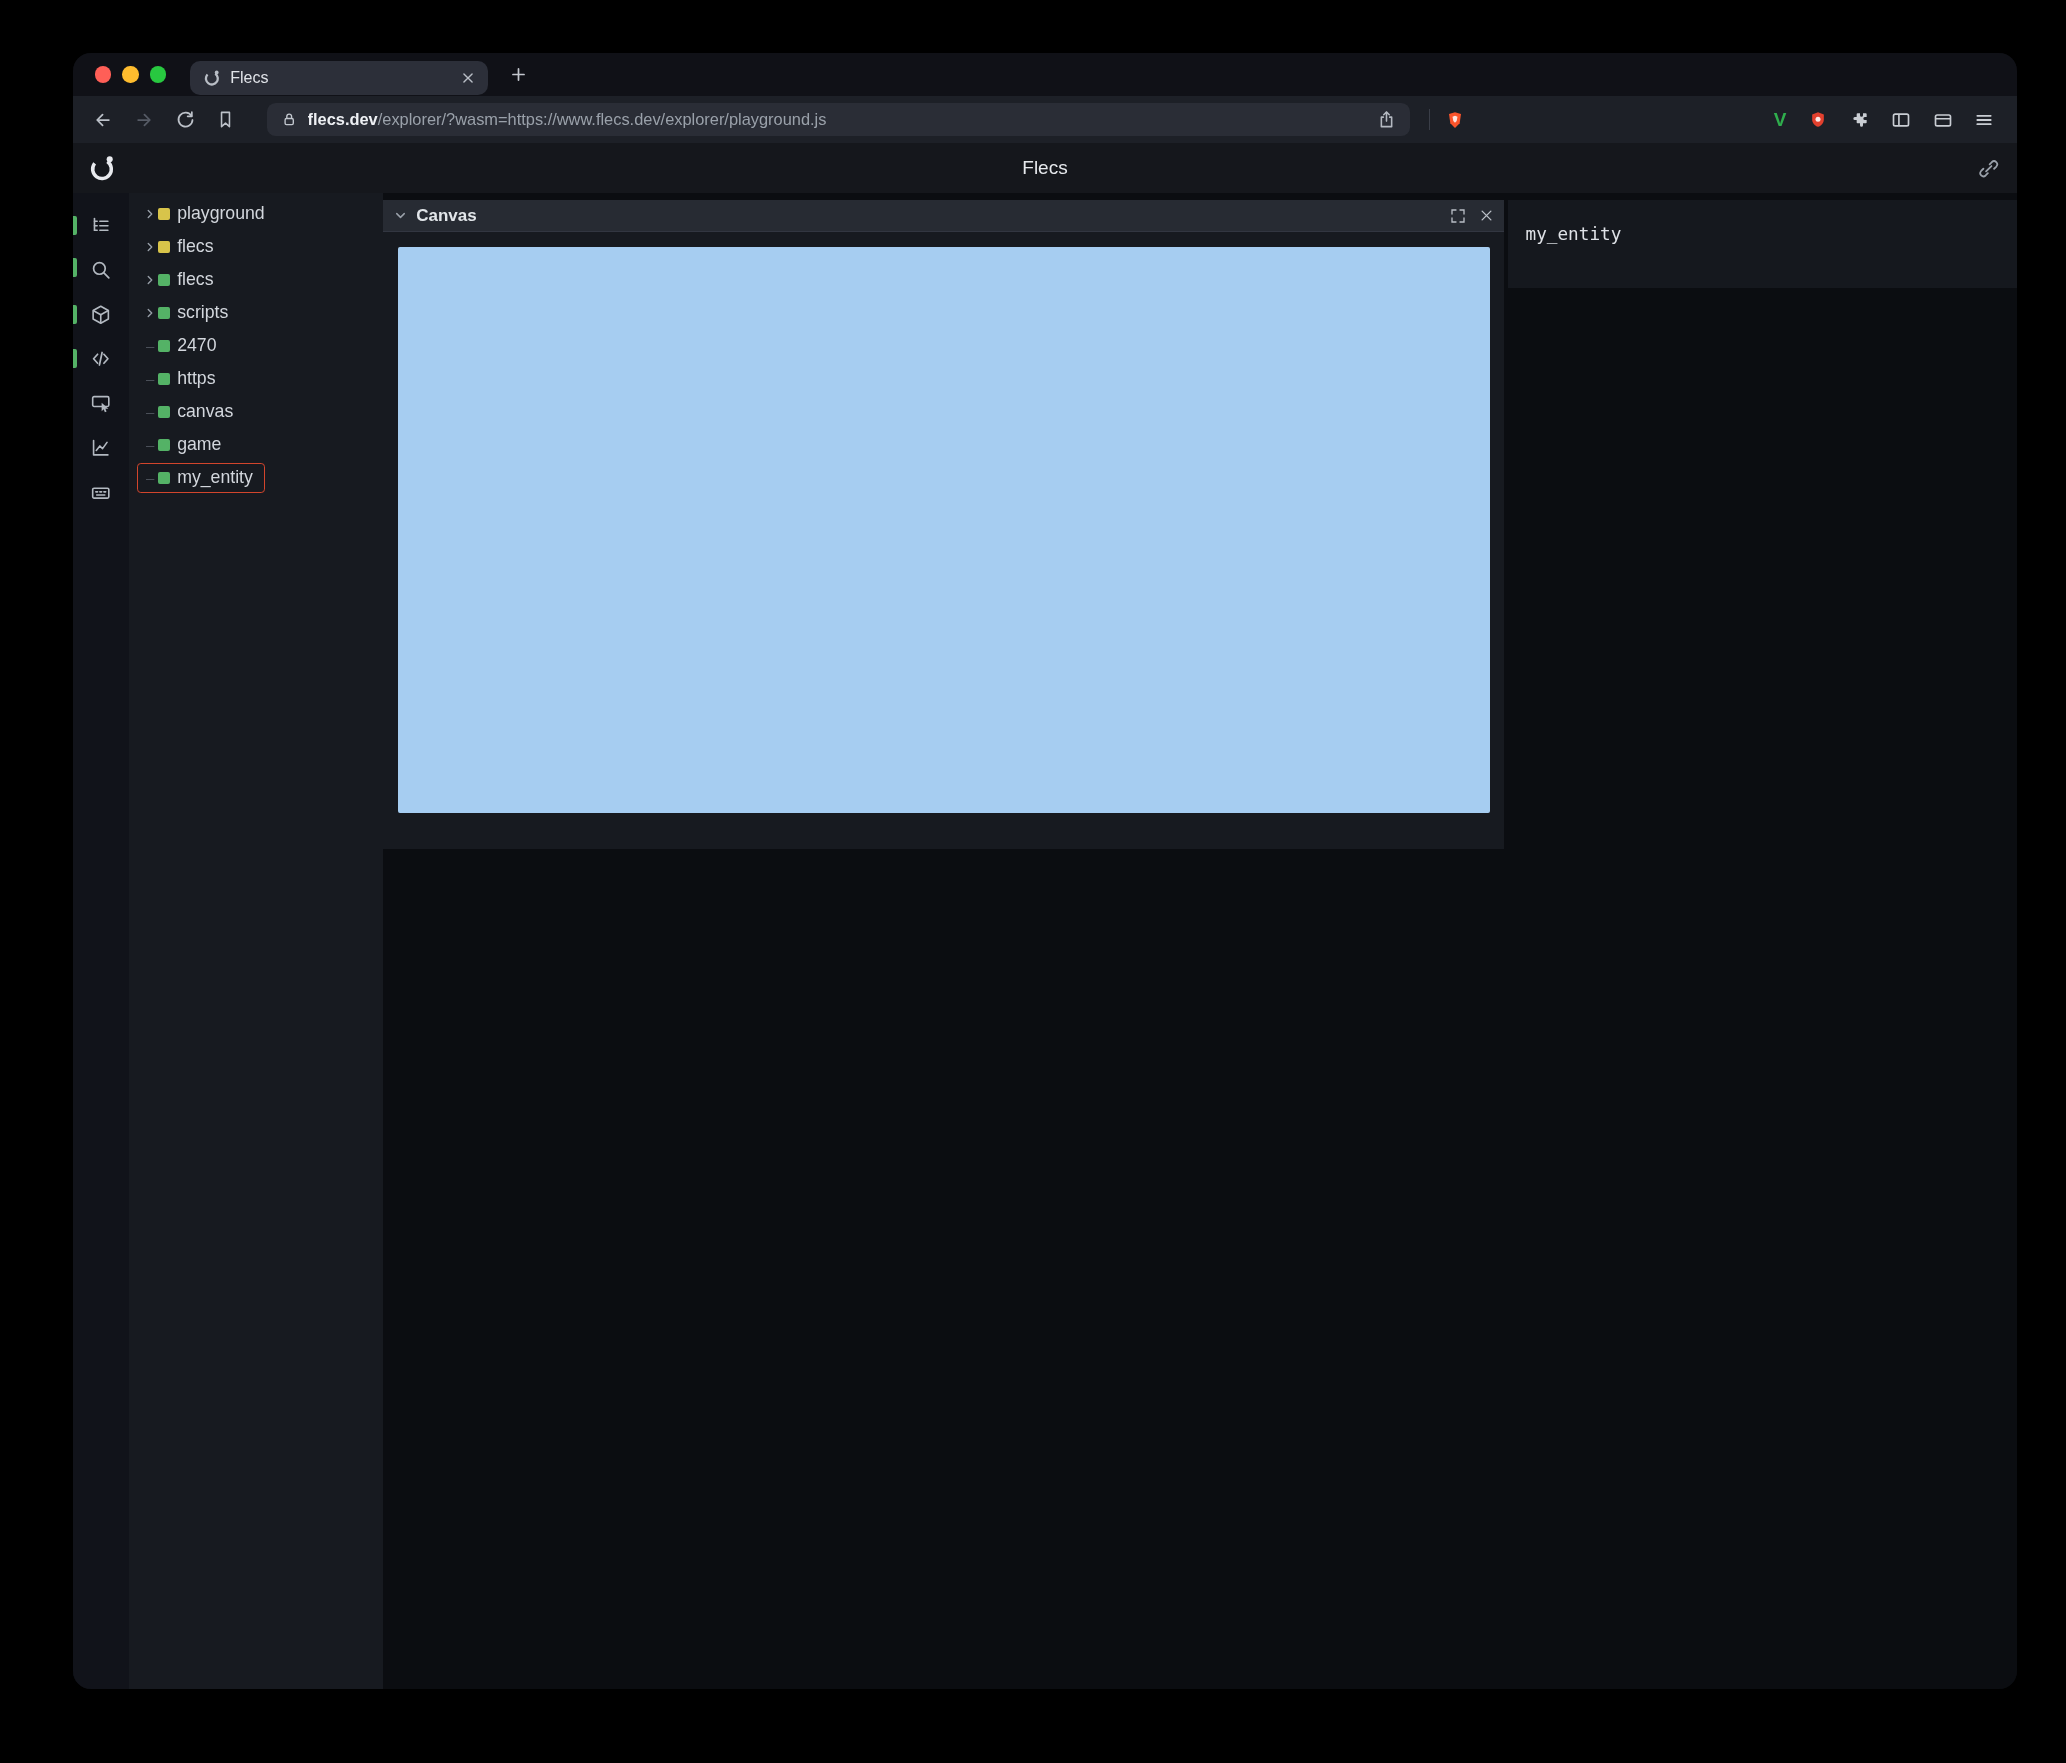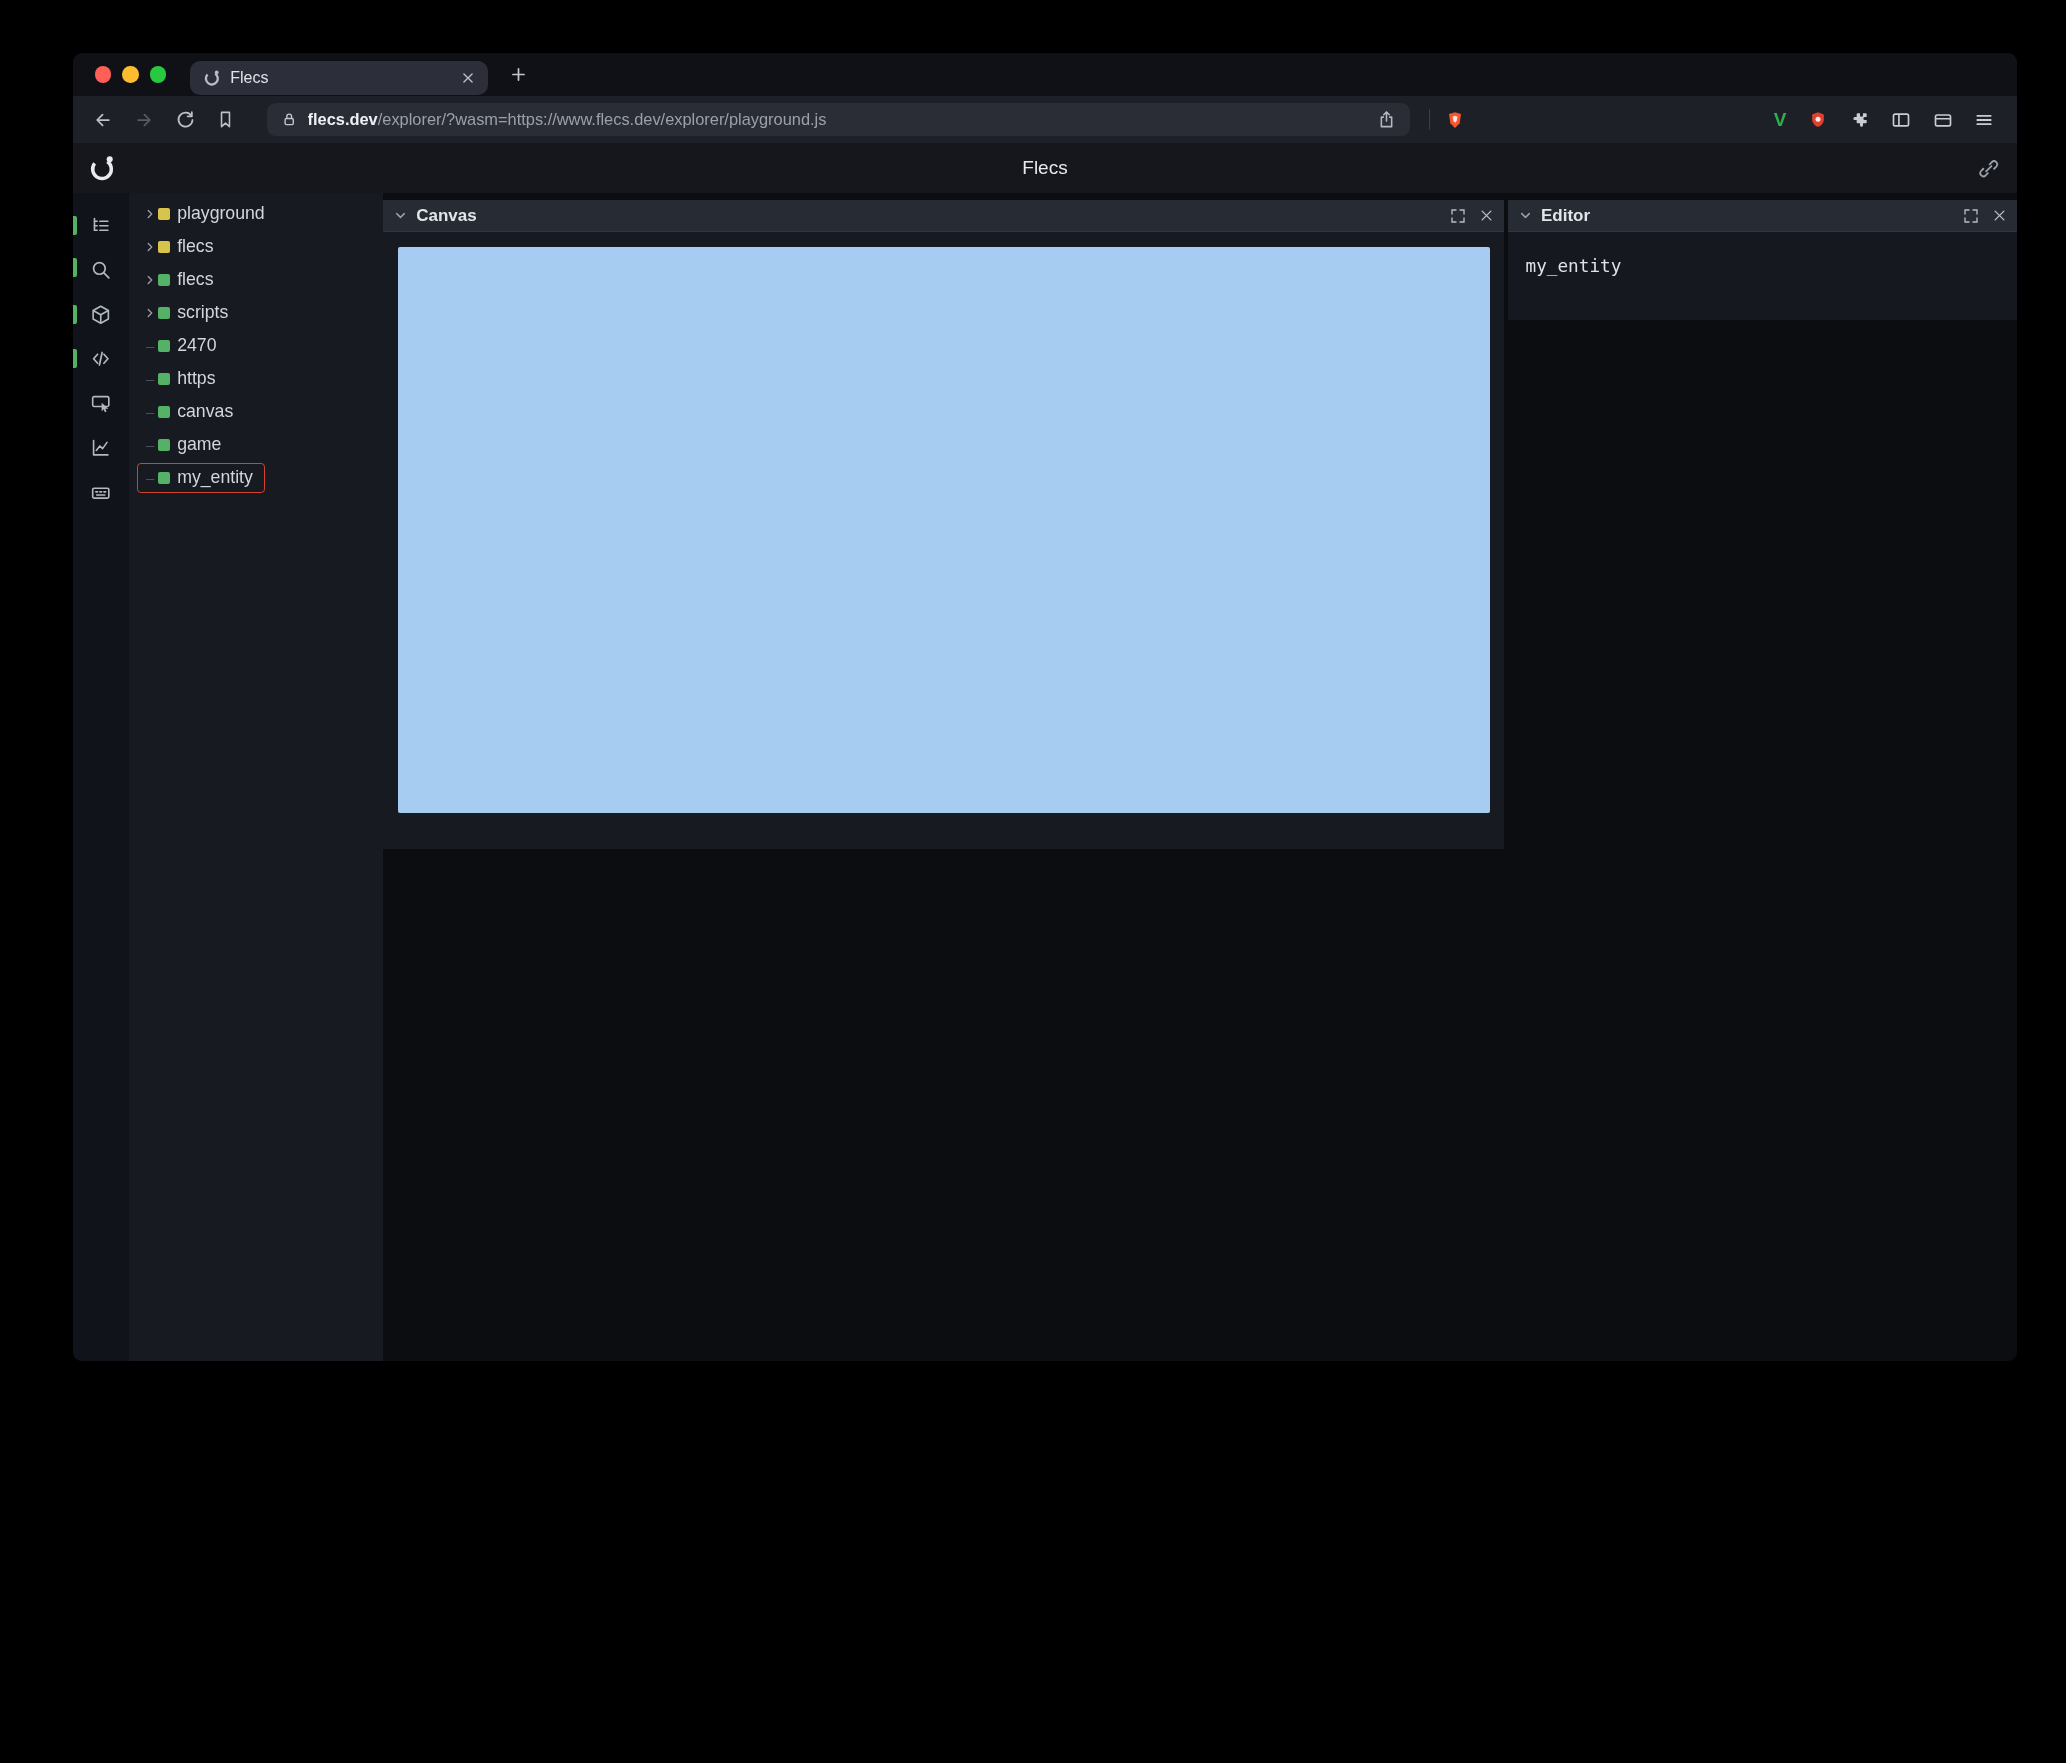--- a/index.html
+++ b/index.html
@@ -1,20 +1,20 @@
 <!DOCTYPE html>
 <html style="--canvas-fill: #a6cdf1; --selection: #d2452c; --accent-green: #54b266; --accent-yellow: #d8c44a;font-size:10px"><head>
 <meta charset="utf-8">
 <style>
   * { margin:0; padding:0; box-sizing:border-box; }
   html,body { width:2066px; height:1763px; background:#000; overflow:hidden; }
   body { font-family:"Liberation Sans", sans-serif; color:#d5d8dd; }
 
-  .window { position:absolute; left:73px; top:53px; width:1944px; height:1308px;
-            border-radius:9px; overflow:hidden; background:#0b0d11;
+  .window { position:absolute; left:73px; top:53px; width:1944px; height:1636px;
+            border-radius:18px; overflow:hidden; background:#0b0d11;
             box-shadow:0 25px 88px rgba(0,0,0,.9); }
 
   
   .tabstrip { height:43px; background:#101117; position:relative; }
   .lights { position:absolute; left:21.5px; top:13.3px; display:flex; gap:11.4px; }
   .light { width:16.4px; height:16.4px; border-radius:50%; }
   .light.red { background:#ff5f57; } .light.yellow { background:#febc2e; } .light.green { background:#28c840; }
   .tab { position:absolute; left:117px; top:7.6px; width:298px; height:34px; background:#2c2f39;
          border-radius:10px; display:flex; align-items:center; padding:0 12.6px; gap:10px; }
   .tab-label { font-size:16px; color:#e0e3e8; flex:1; }
@@ -391,40 +391,20 @@
         </div>
       </div>
 
       <div class="panel" style="margin-top:0">
         <div class="search-strip"></div>
       </div>
     </div>
 
     <div class="editorcol">
       <div class="panel">
-        <div class="panel-header">
-          <span class="icbtn ph-chev">
-              <svg width="15" height="15" viewBox="0 0 24 24" fill="none" stroke="currentColor" stroke-width="2.3" stroke-linecap="round" stroke-linejoin="round">
-                <path d="M6 9l6 6 6-6"></path>
-              </svg>
-            </span>
-          <span class="panel-title">Editor</span>
-          <span class="ph-right">
-            <span class="icbtn">
-                <svg width="16" height="16" viewBox="0 0 24 24" fill="none" stroke="currentColor" stroke-width="2" stroke-linecap="round">
-                  <path d="M3 9V3h6M15 3h6v6M21 15v6h-6M9 21H3v-6"></path>
-                </svg>
-              </span>
-            <span class="icbtn">
-                <svg width="15" height="15" viewBox="0 0 24 24" stroke="currentColor" stroke-width="2.2" stroke-linecap="round">
-                  <path d="M5 5l14 14M19 5L5 19"></path>
-                </svg>
-              </span>
-          </span>
-        </div>
         <div class="editor-body">
           <span class="code-text">my_entity</span>
         </div>
       </div>
     </div>
 
   </div>
 </div>
 
 

